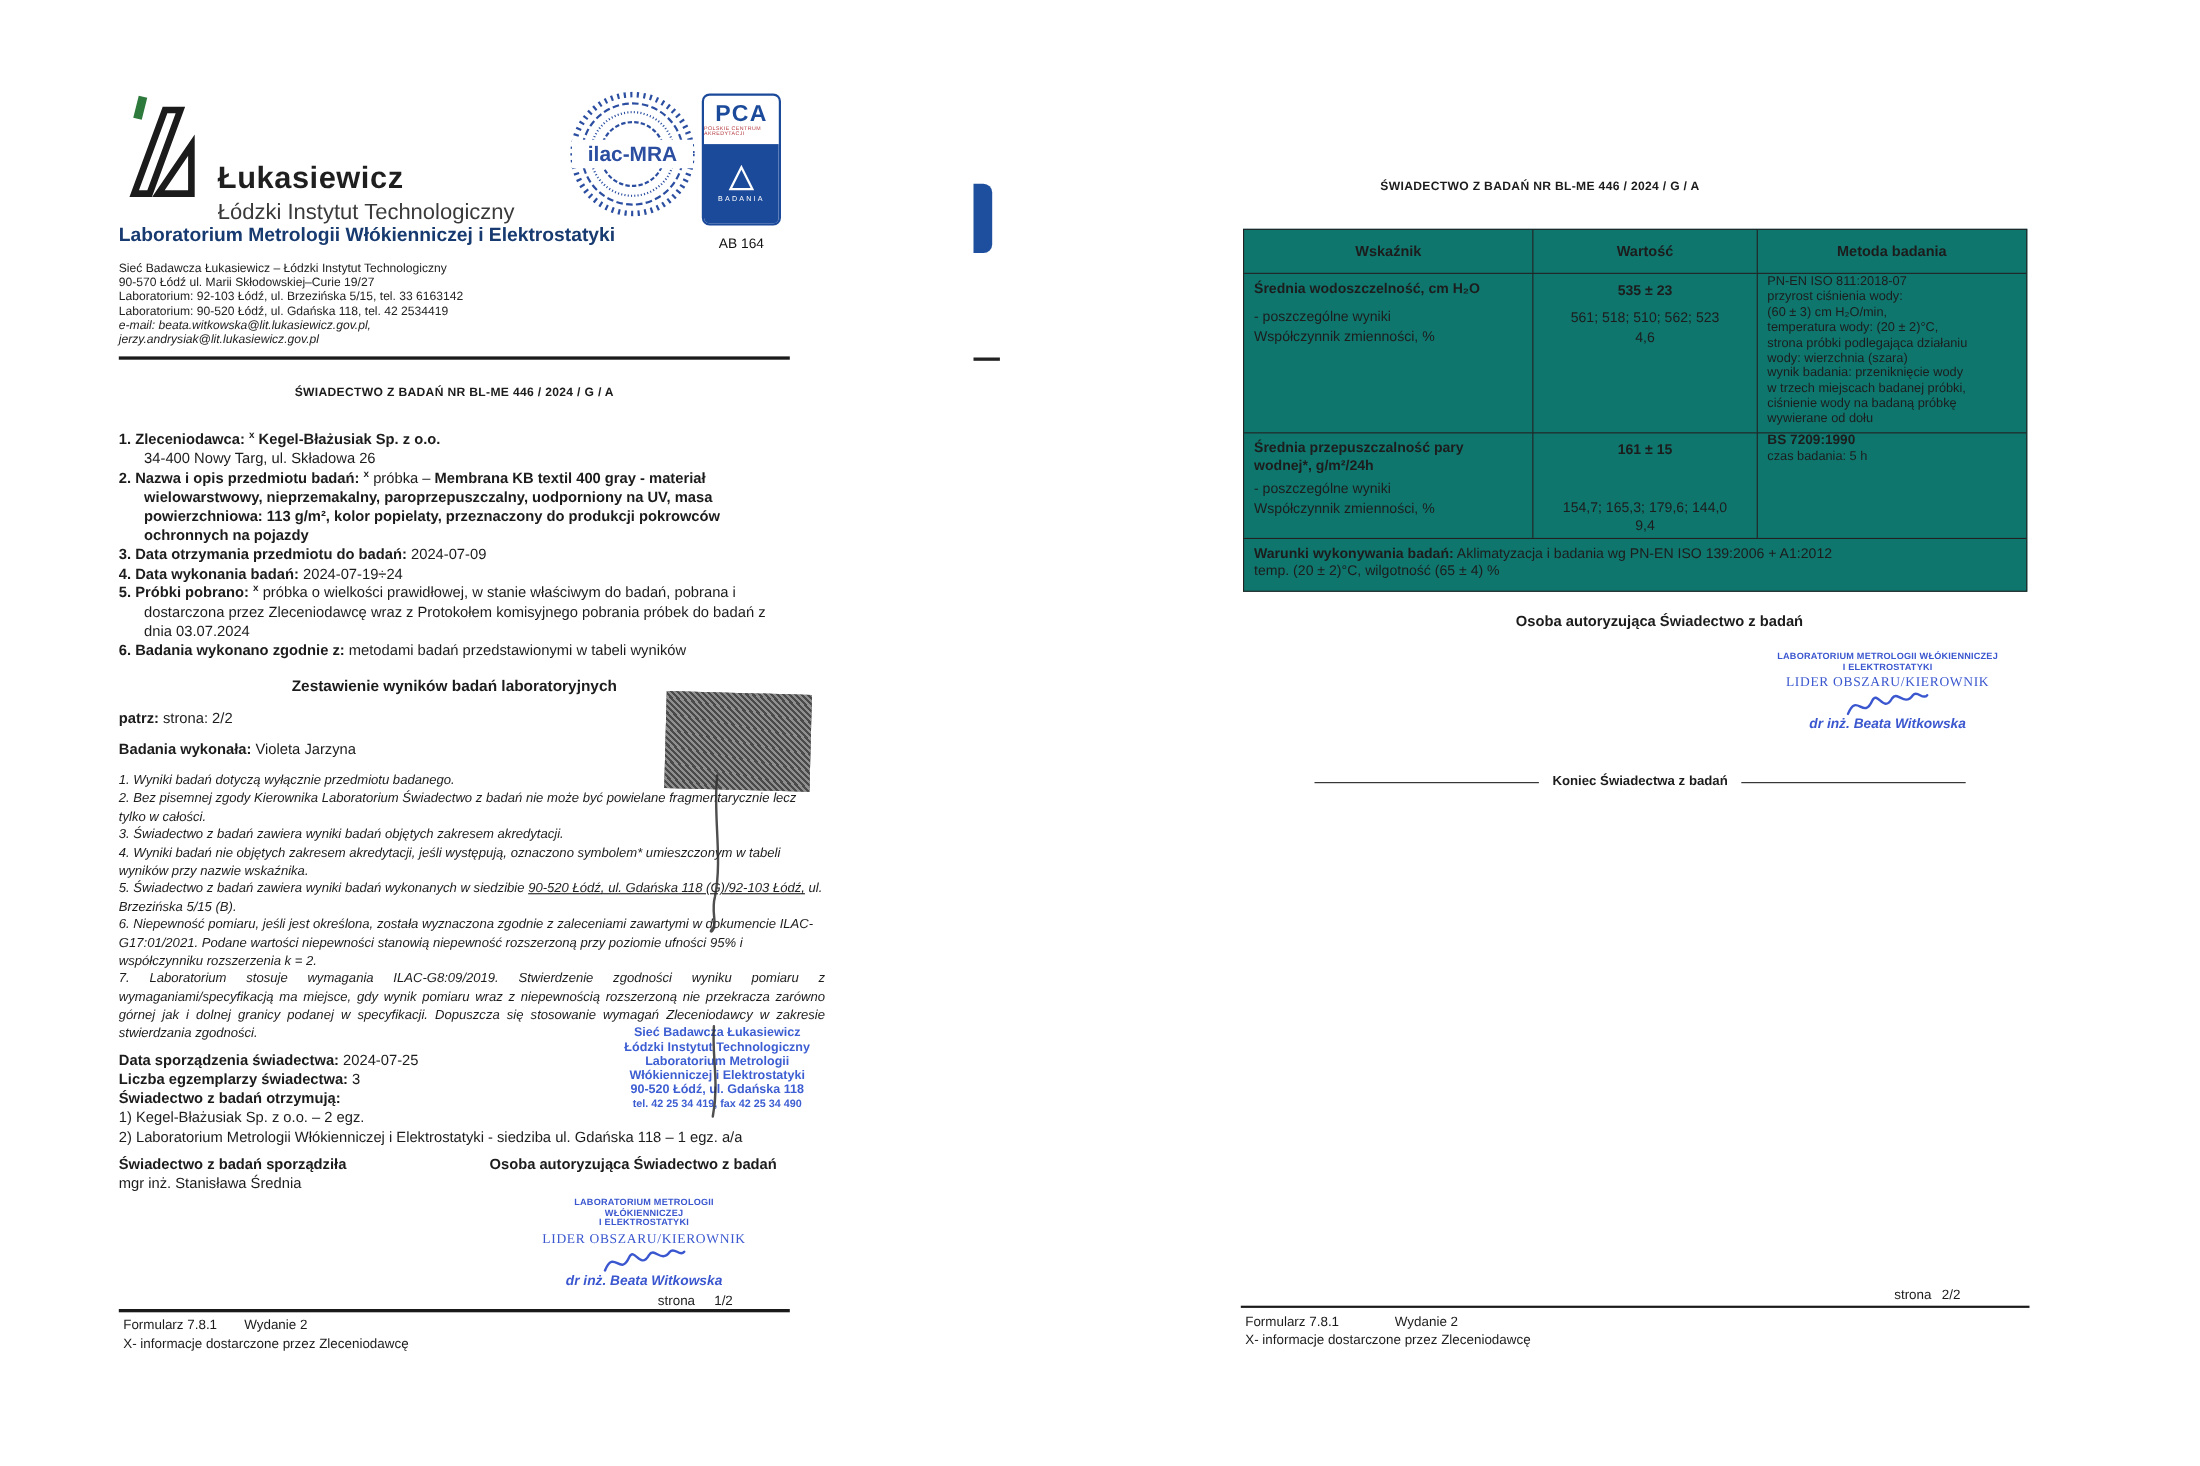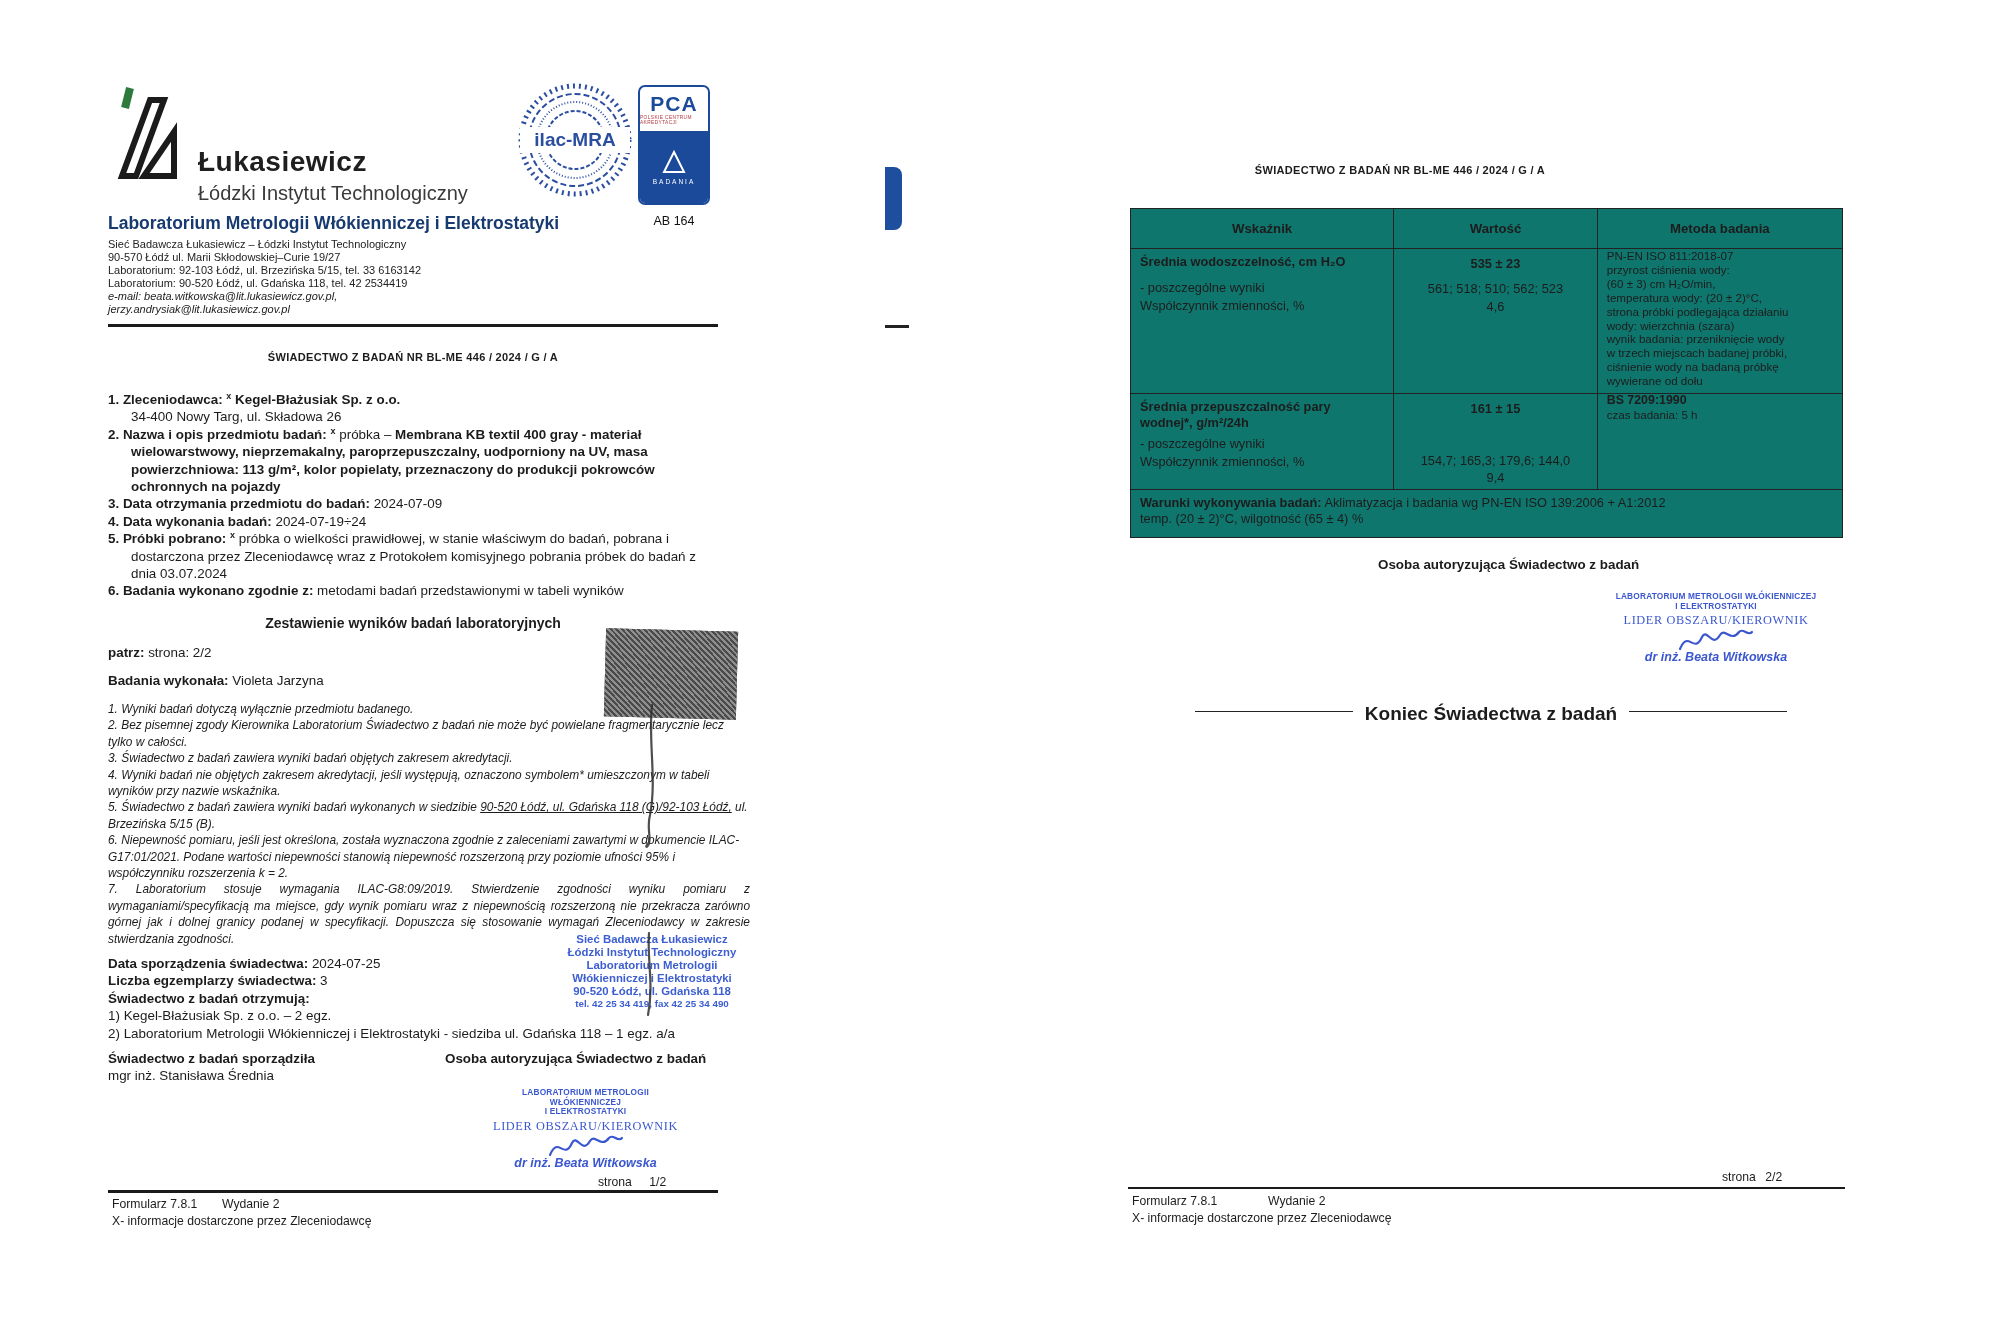--- a/index.html
+++ b/index.html
@@ -59,40 +59,40 @@
   .th{border-top:none;display:flex;align-items:center;justify-content:center;
       font-weight:700;font-size:13.2px;height:39px;padding:0}
   .r1{height:145px}
   .r2{height:96px}
   .r3{grid-column:1/-1;height:48px;border-left:none}
   .vcell{text-align:center}
   .mcell{font-size:11.6px;line-height:13.9px;padding-top:0}
   
   .koniec{display:flex;width:592px}
   .kline{flex:1;border-top:1.6px solid #222;margin-top:8px}
-  .ktext{font-size:19px;font-weight:700;padding:0 12px;white-space:nowrap}
+  .ktext{font-size:12px;font-weight:700;padding:0 12px;white-space:nowrap}
   .foot{font-size:12.2px}
   .footnote{font-size:12.2px}
 </style>
 </head>
 <body>
 
 <div class="canvas">
 
   <div class="abs" style="left:0;top:0;width:880px;height:1333px">
 
     <svg class="abs" style="left:108px;top:82px" width="88" height="100" viewBox="0 0 88 100">
       <path d="M22,6 L17,26" stroke="#2e7a3d" stroke-width="8" fill="none"></path>
       <path d="M14,94 L42,18 L56,18 L28,94 Z" fill="#fff" stroke="#1b1b1b" stroke-width="6"></path>
       <path d="M36,94 L66,50 L66,94 Z" fill="#fff" stroke="#1b1b1b" stroke-width="6"></path>
     </svg>
 
     <div class="abs brand-name" style="left:198px;top:146px">Łukasiewicz</div>
     <div class="abs brand-sub" style="left:198px;top:182px">Łódzki Instytut Technologiczny</div>
-    <div class="abs lab-name" style="left:108px;top:213px">Laboratorium Metrologii Włókienniczej i Elektrostatyki</div>
+    <div class="abs lab-name" style="left:108px;top:203px">Laboratorium Metrologii Włókienniczej i Elektrostatyki</div>
 
     <div class="abs addr" style="left:108px;top:238px;width:420px">
       <div>Sieć Badawcza Łukasiewicz – Łódzki Instytut Technologiczny</div>
       <div>90-570 Łódź ul. Marii Skłodowskiej–Curie 19/27</div>
       <div>Laboratorium: 92-103 Łódź, ul. Brzezińska 5/15, tel. 33 6163142</div>
       <div>Laboratorium: 90-520  Łódź, ul. Gdańska 118, tel. 42 2534419</div>
       <div class="em">e-mail: beata.witkowska@lit.lukasiewicz.gov.pl,</div>
       <div class="em">jerzy.andrysiak@lit.lukasiewicz.gov.pl</div>
     </div>
 

